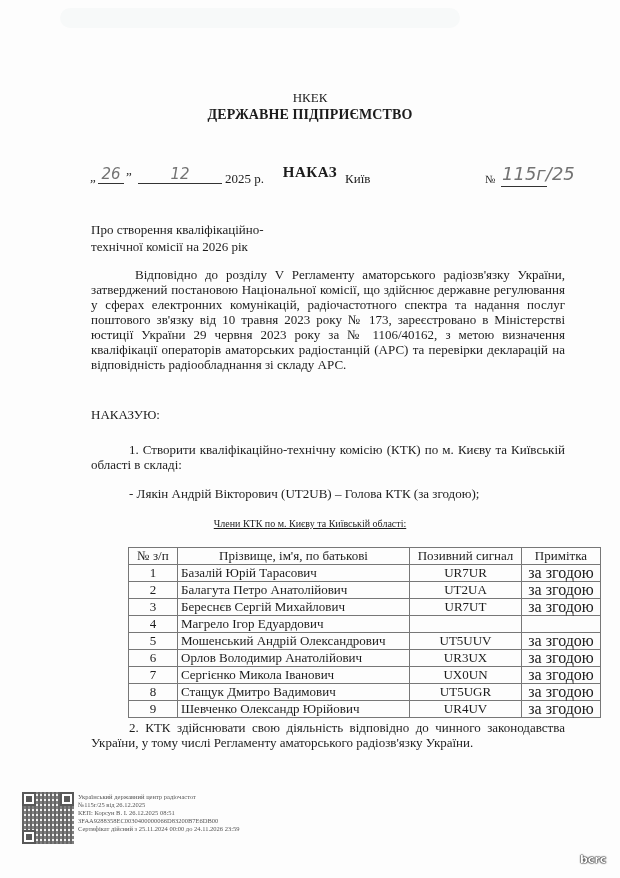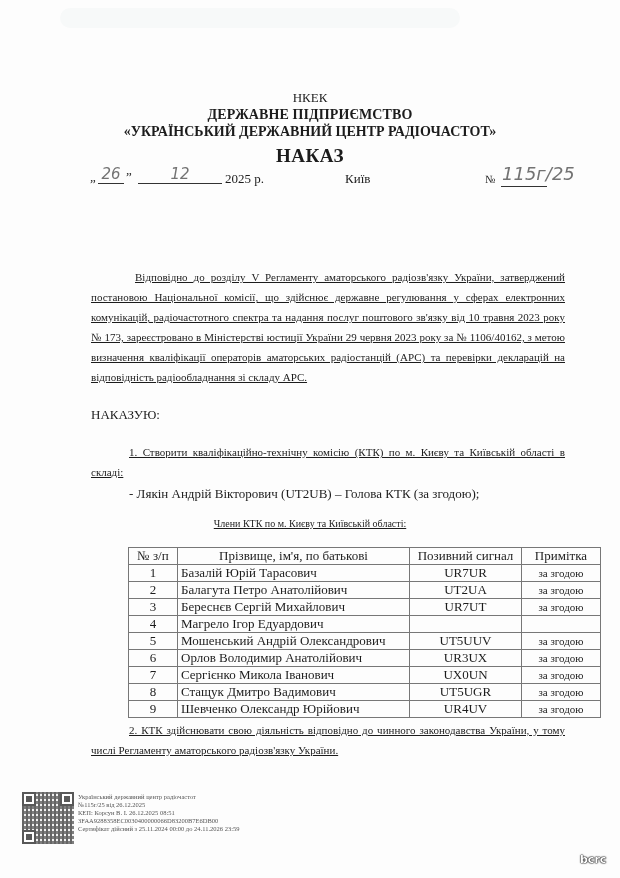--- a/index.html
+++ b/index.html
@@ -6,45 +6,45 @@
   body {
     width: 620px; height: 878px; background: #fdfdfd; position: relative; overflow: hidden;
     font-family: "Liberation Serif", "DejaVu Serif", serif; color: #1c1c1c;
   }
   .page { position: absolute; left: 0; top: 0; width: 620px; height: 878px; }
   .abs { position: absolute; }
   .center { text-align: center; left: 0; width: 620px; margin-top: 17px; }
   .org1 { top: 73px; font-size: 13px; }
   .org2 { top: 90px; font-size: 14px; font-weight: bold; letter-spacing: 0.1px; }
   .org3 { top: 107px; font-size: 14px; font-weight: bold; }
-  .title { top: 128px; font-size: 19px; font-weight: bold; letter-spacing: 0.5px; }
+  .title { top: 147px; font-size: 15px; font-weight: bold; letter-spacing: 0.5px; }
   .dateline { top: 165px; left: 90px; width: 480px; height: 24px; font-size: 13px; }
   .hw { font-family: "DejaVu Sans", sans-serif; color: #737373; font-style: italic; font-size: 15px; }
   .uline { border-bottom: 1px solid #333; display: inline-block; text-align: center; }
   .subject { top: 221px; left: 91px; font-size: 13px; line-height: 17px; }
-  .para { left: 91px; width: 474px; font-size: 11px; line-height: 20px; text-align: justify; text-decoration: underline; }
+  .para { left: 91px; width: 474px; font-size: 13px; line-height: 15px; text-align: justify; }
   .p1 { top: 267px; }
   .p1 .indent { display: inline-block; width: 44px; }
   .orderhead { top: 407px; left: 91px; font-size: 13px; }
   .p2 { top: 442px; }
   .p2 .indent { display: inline-block; width: 38px; }
   .li { left: 91px; width: 474px; font-size: 13px; line-height: 16.5px; }
   .li .indent { display: inline-block; width: 38px; }
   .members-title { top: 518px; left: 0; width: 620px; text-align: center; font-size: 10px; text-decoration: underline; }
   table.members {
     position: absolute; top: 547px; left: 92px; width: 473px; border-collapse: collapse; font-size: 13px; margin-left: 36px;
   }
   table.members td, table.members th {
     border: 1px solid #777; height: 16px; padding: 0 3px; font-weight: normal; line-height: 16px;
   }
   table.members th { text-align: center; }
   .c1 { width: 42px; text-align: center; }
   .c2 { width: 225px; }
   .c3 { width: 105px; text-align: center; }
-  .c4 { width: 72px; text-align: center; font-size: 11px; }
+  .c4 { width: 72px; text-align: center; font-size: 16px; }
   .p3 { top: 720px; }
   .p3 .indent { display: inline-block; width: 38px; }
   .sigblock { top: 792px; left: 22px; width: 300px; height: 60px; }
   .qr {
     position: absolute; left: 0; top: 0; width: 52px; height: 52px;
     background:
       repeating-linear-gradient(90deg, #333 0 2px, transparent 2px 4px),
       repeating-linear-gradient(0deg, #555 0 3px, #eee 3px 5px);
     opacity: 0.75;
   }
@@ -58,35 +58,38 @@
   .faint-top { position: absolute; top: 8px; left: 60px; width: 400px; height: 20px; opacity: 0.05; background: #8aa; border-radius: 10px; }
 </style>
 </head>
 <body>
 
 <div class="page">
   <div class="faint-top"></div>
 
   <div class="abs center org1">НКЕК</div>
   <div class="abs center org2">ДЕРЖАВНЕ ПІДПРИЄМСТВО</div>
-  <div class="abs center org3">«УКРАЇНСЬКИЙ ДЕРЖАВНИЙ ЦЕНТР РАДІОЧАСТОТ»</div>
   <div class="abs center title">НАКАЗ</div>
 
   <div class="abs dateline">
     <span class="abs" style="left:0; top:4px;">„</span>
     <span class="abs uline hw" style="left:8px; top:0; width:26px;">26</span>
     <span class="abs" style="left:36px; top:4px;">”</span>
     <span class="abs uline hw" style="left:48px; top:0; width:84px;">12</span>
     <span class="abs" style="left:135px; top:6px;">2025 р.</span>
     <span class="abs" style="left:255px; top:6px;">Київ</span>
     <span class="abs" style="left:395px; top:8px; font-size:11px;">№</span>
     <span class="abs hw" style="left:412px; top:-2px; font-size:18px;">115г/25</span>
     <span class="abs" style="left:411px; top:21px; width:46px; border-bottom:1px solid #333;"></span>
   </div>
 
+  <div class="abs subject">
+    <div>Про створення кваліфікаційно-</div>
+    <div>технічної комісії на 2026 рік</div>
+  </div>
 
   <div class="abs para p1"><span class="indent"></span><span>Відповідно до розділу V Регламенту аматорського радіозв'язку України, затверджений постановою Національної комісії, що здійснює державне регулювання у сферах електронних комунікацій, радіочастотного спектра та надання послуг поштового зв'язку від 10 травня 2023 року № 173, зареєстровано в Міністерстві юстиції України 29 червня 2023 року за № 1106/40162, з метою визначення кваліфікації операторів аматорських радіостанцій (АРС) та перевірки декларацій на відповідність радіообладнання зі складу АРС.</span></div>
 
   <div class="abs orderhead">НАКАЗУЮ:</div>
 
   <div class="abs para p2"><span class="indent"></span><span>1. Створити кваліфікаційно-технічну комісію (КТК) по м. Києву та Київській області в складі:</span></div>
   <div class="abs li" style="top:486px;"><span class="indent"></span><span>- Лякін Андрій Вікторович (UT2UB) – Голова КТК (за згодою);</span></div>
 
   <div class="abs members-title">Члени КТК по м. Києву та Київській області:</div>
 

